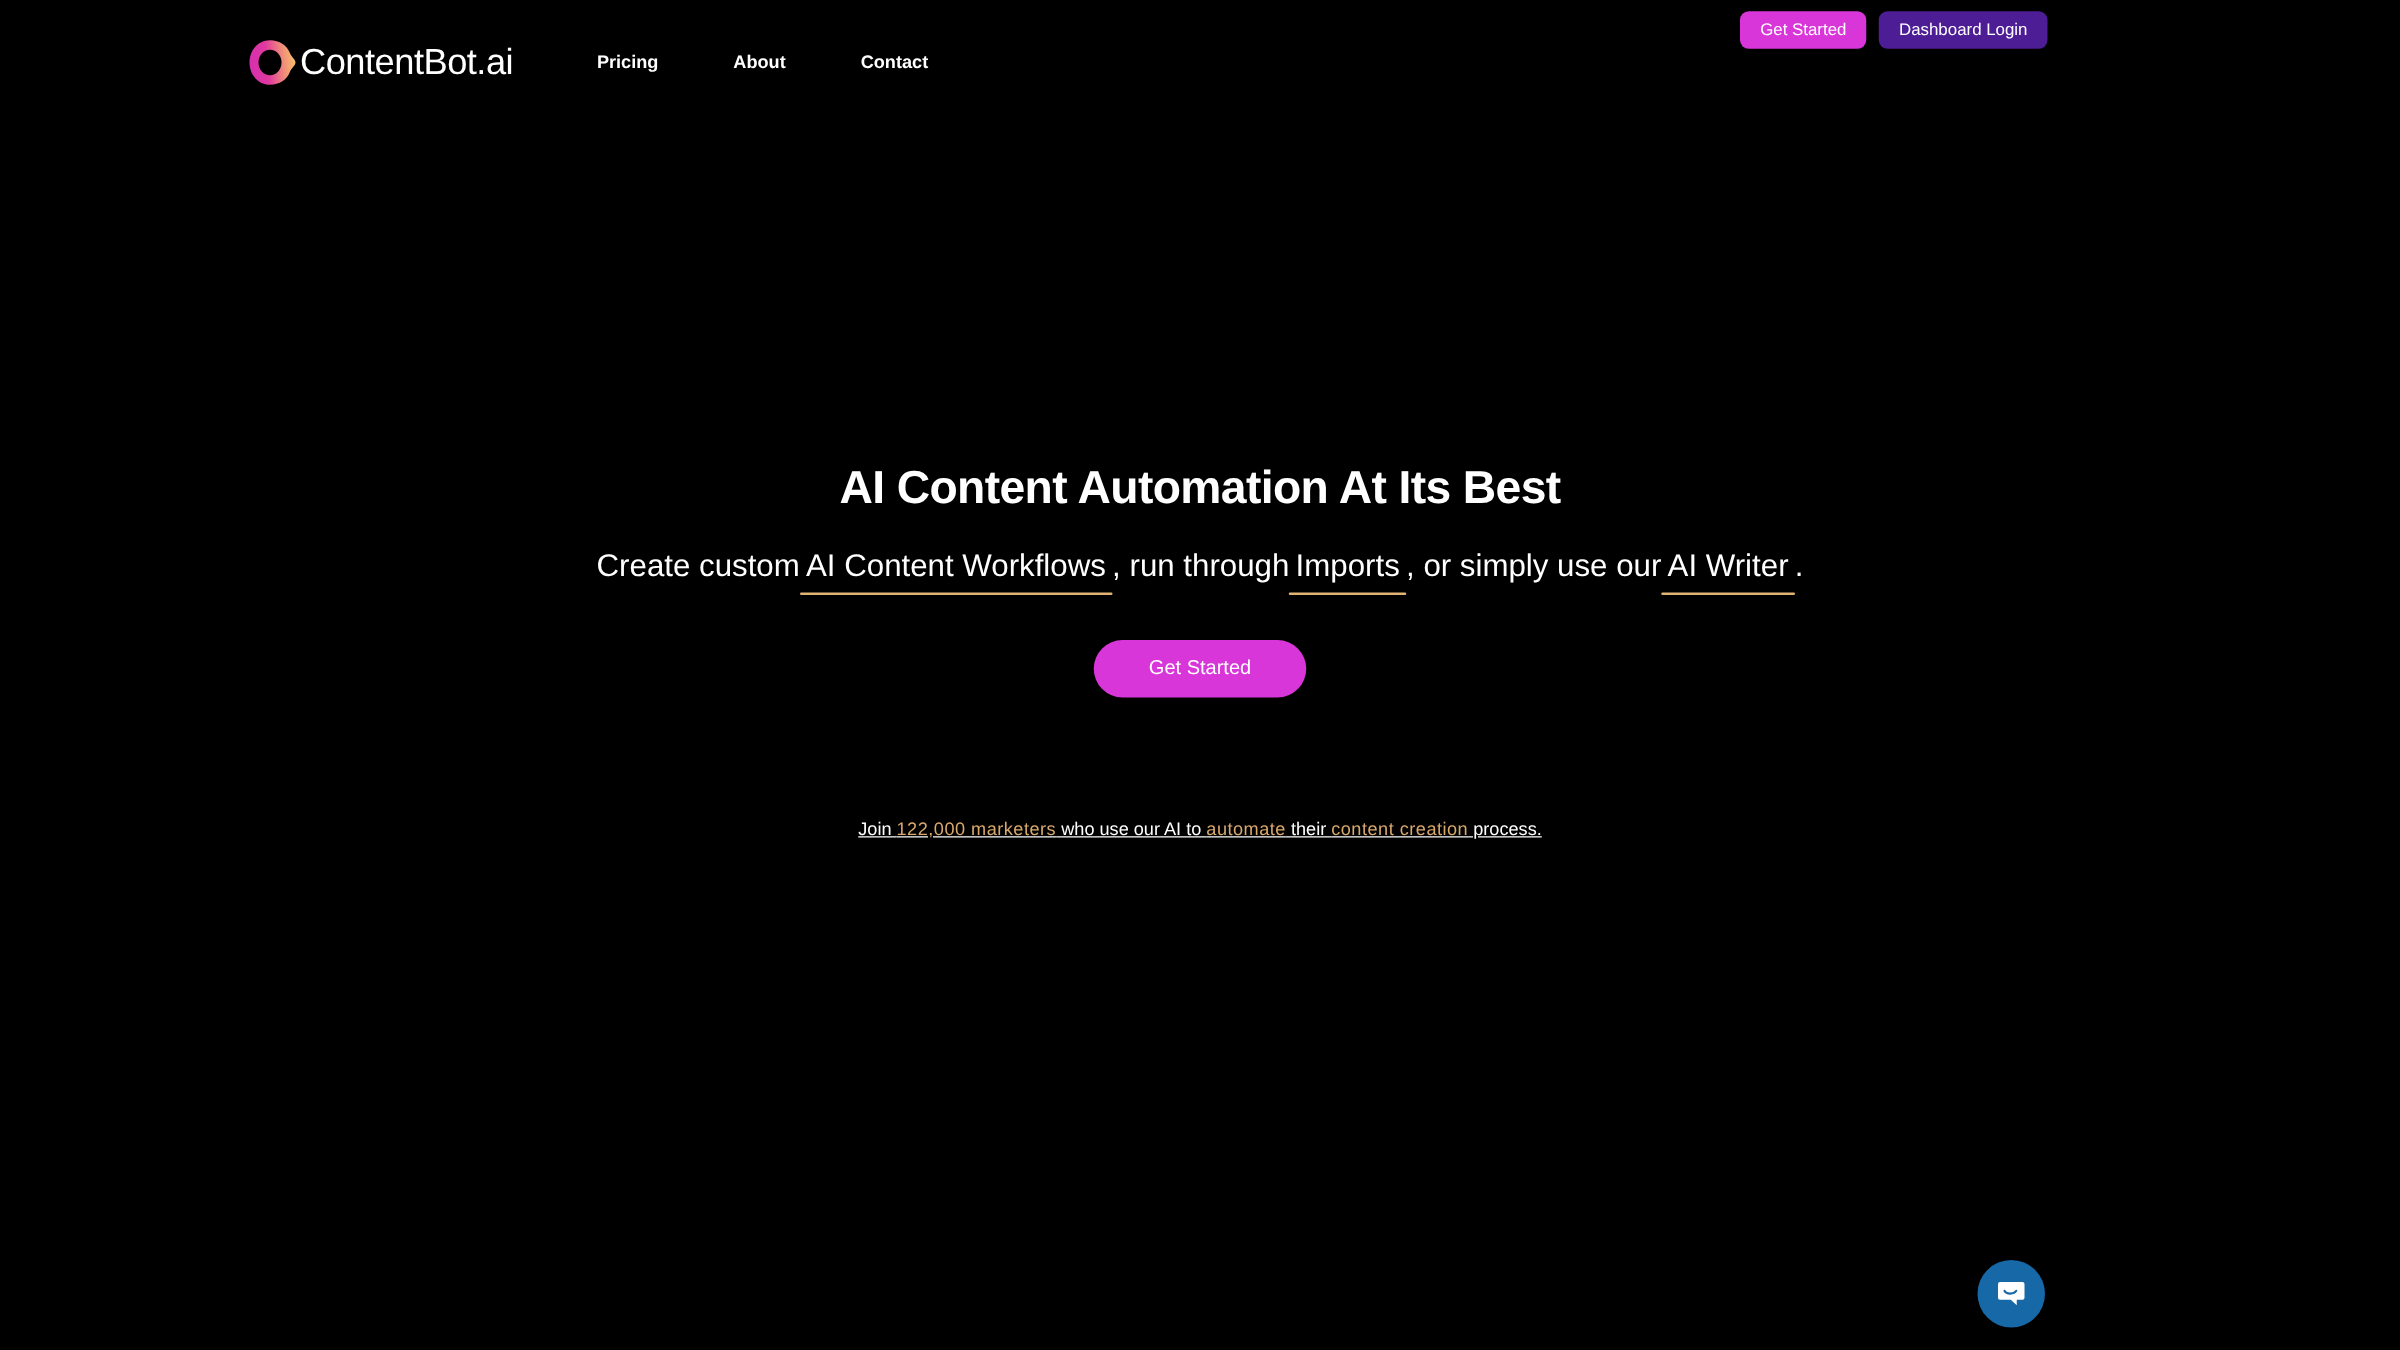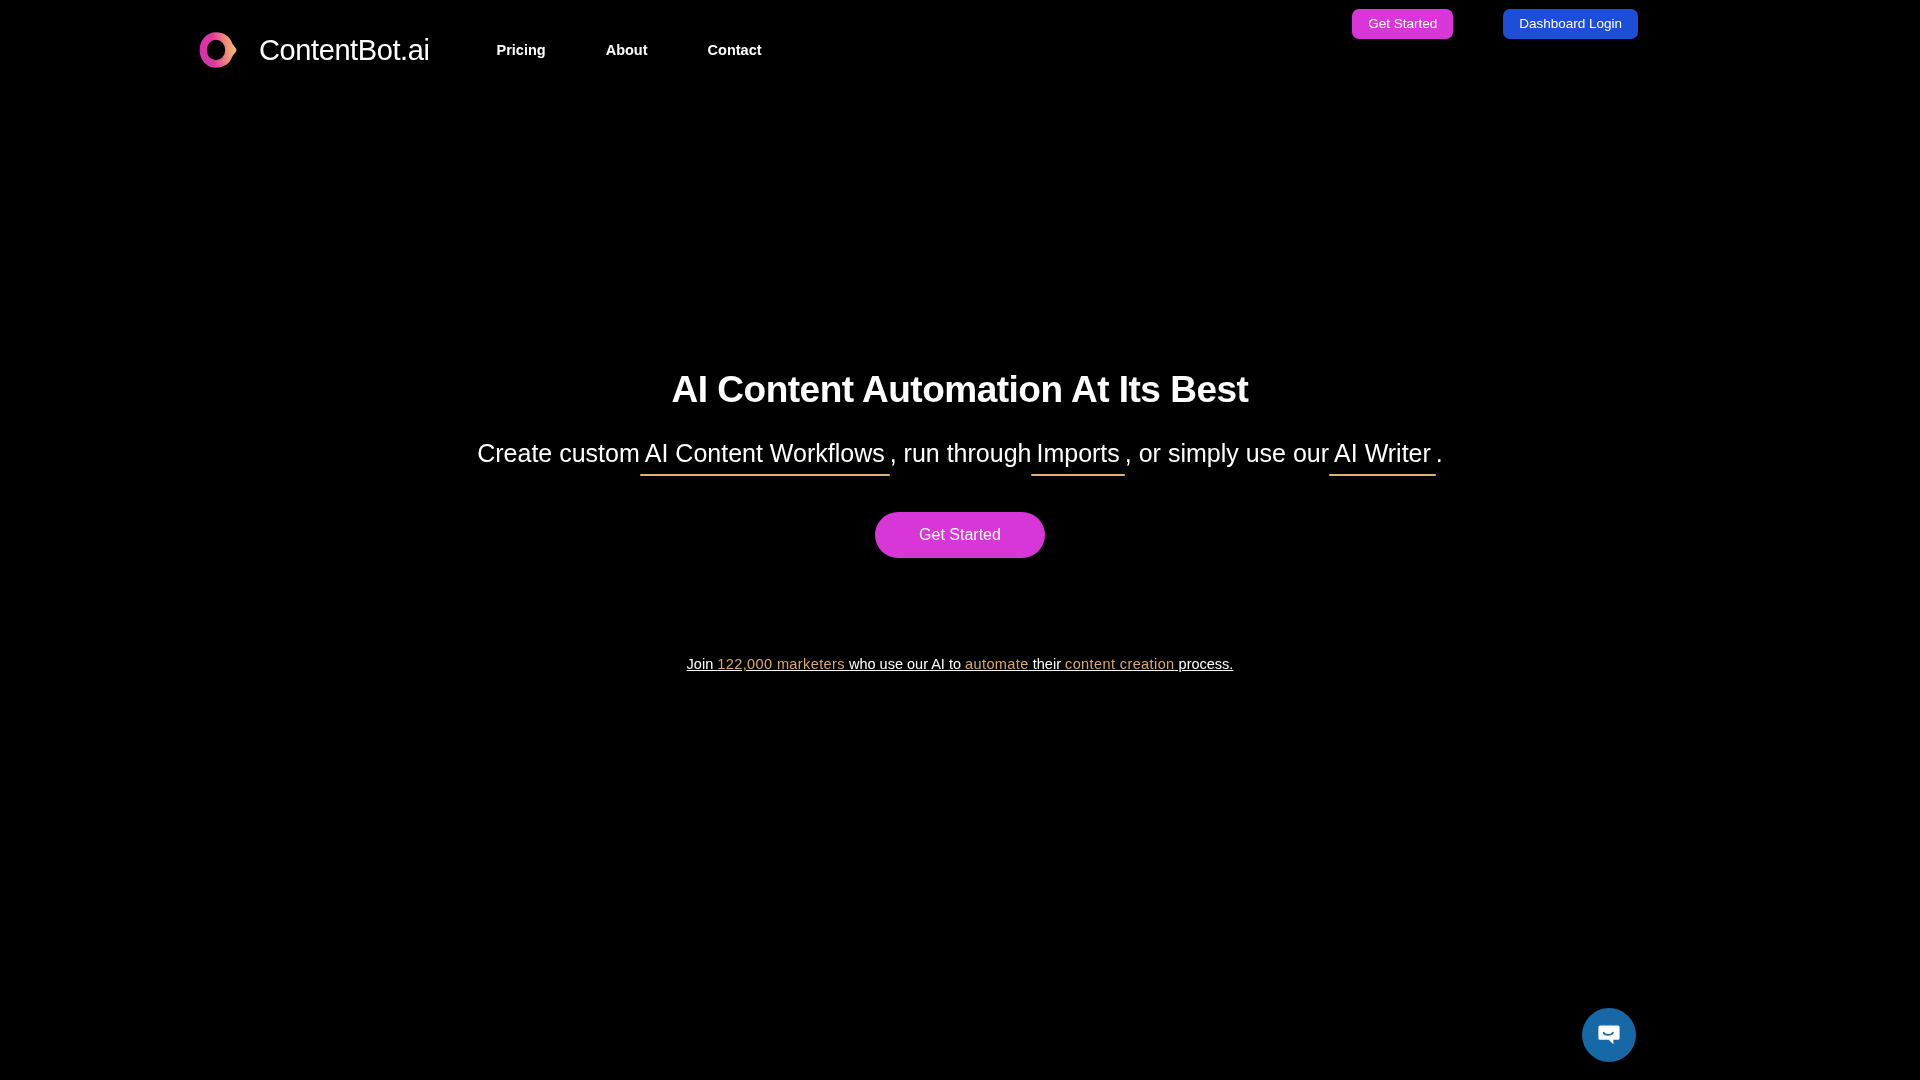--- a/index.html
+++ b/index.html
@@ -18,29 +18,29 @@
     display:flex; gap:10px; align-items:center; z-index:30;
   }
   .btn-pill-sm {
     border:none; cursor:pointer;
     font-family:"Liberation Sans", sans-serif;
     font-size:13.5px; font-weight:400; color:#ffffff;
     padding:8px 16px; border-radius:7px;
     line-height:1; white-space:nowrap;
   }
   .btn-getstarted-top { background:#d836d8; }
-  .btn-dashlogin-top  { background:#1d4ed8;margin-left:40px; }
+  .btn-dashlogin-top  { background:#4c1d95; }
 
   
   .header {
     position:absolute; top:0; left:0; width:1920px; height:100px;
     display:flex; align-items:center; z-index:20;
   }
   .brand {
-    display:flex; align-items:center; gap:21px;
+    display:flex; align-items:center; gap:2px;
     margin-left:196px; text-decoration:none;
   }
   .logo-mark { width:42px; height:42px; position:relative; flex:none; }
   .brand-name {
     color:#ffffff; font-size:29px; font-weight:500;
     letter-spacing:-0.4px; line-height:1; white-space:nowrap;
   }
   .nav { display:flex; align-items:center; margin-left:65px; }
   .nav-link {
     color:#ffffff; font-size:14.5px; font-weight:700;

